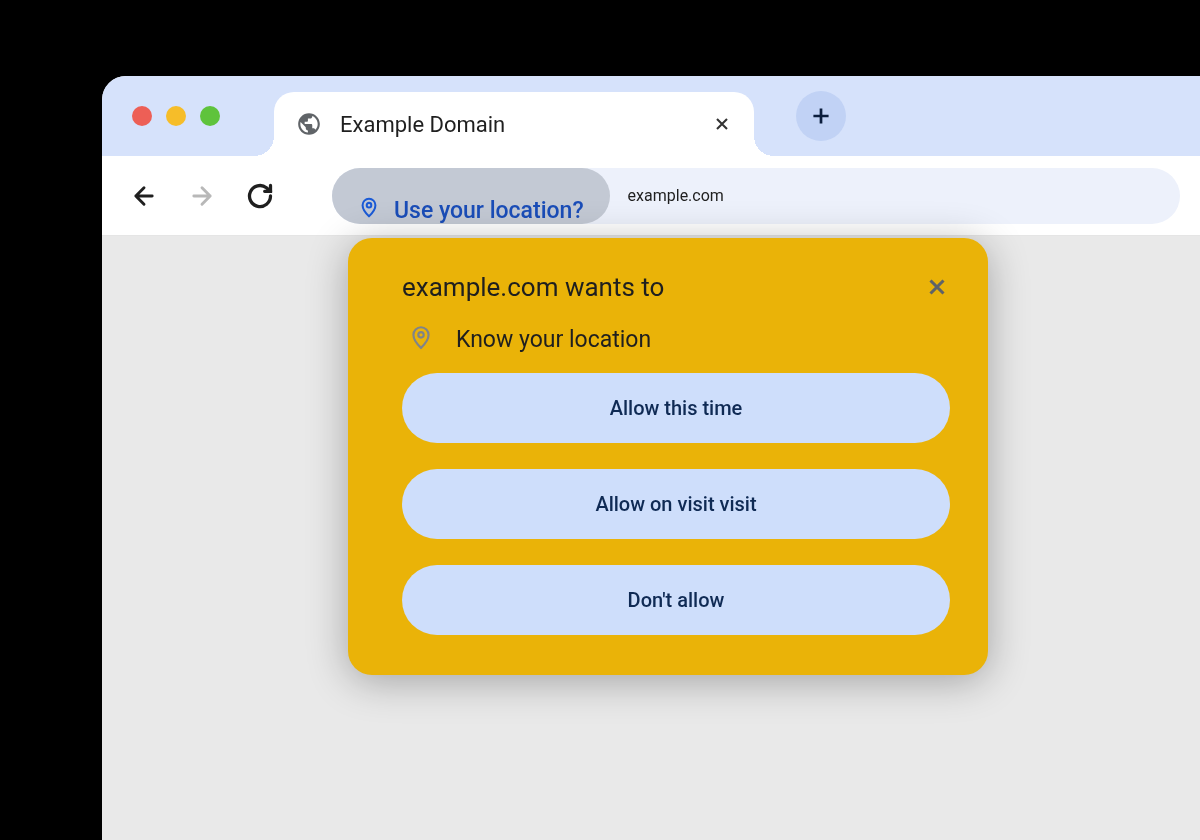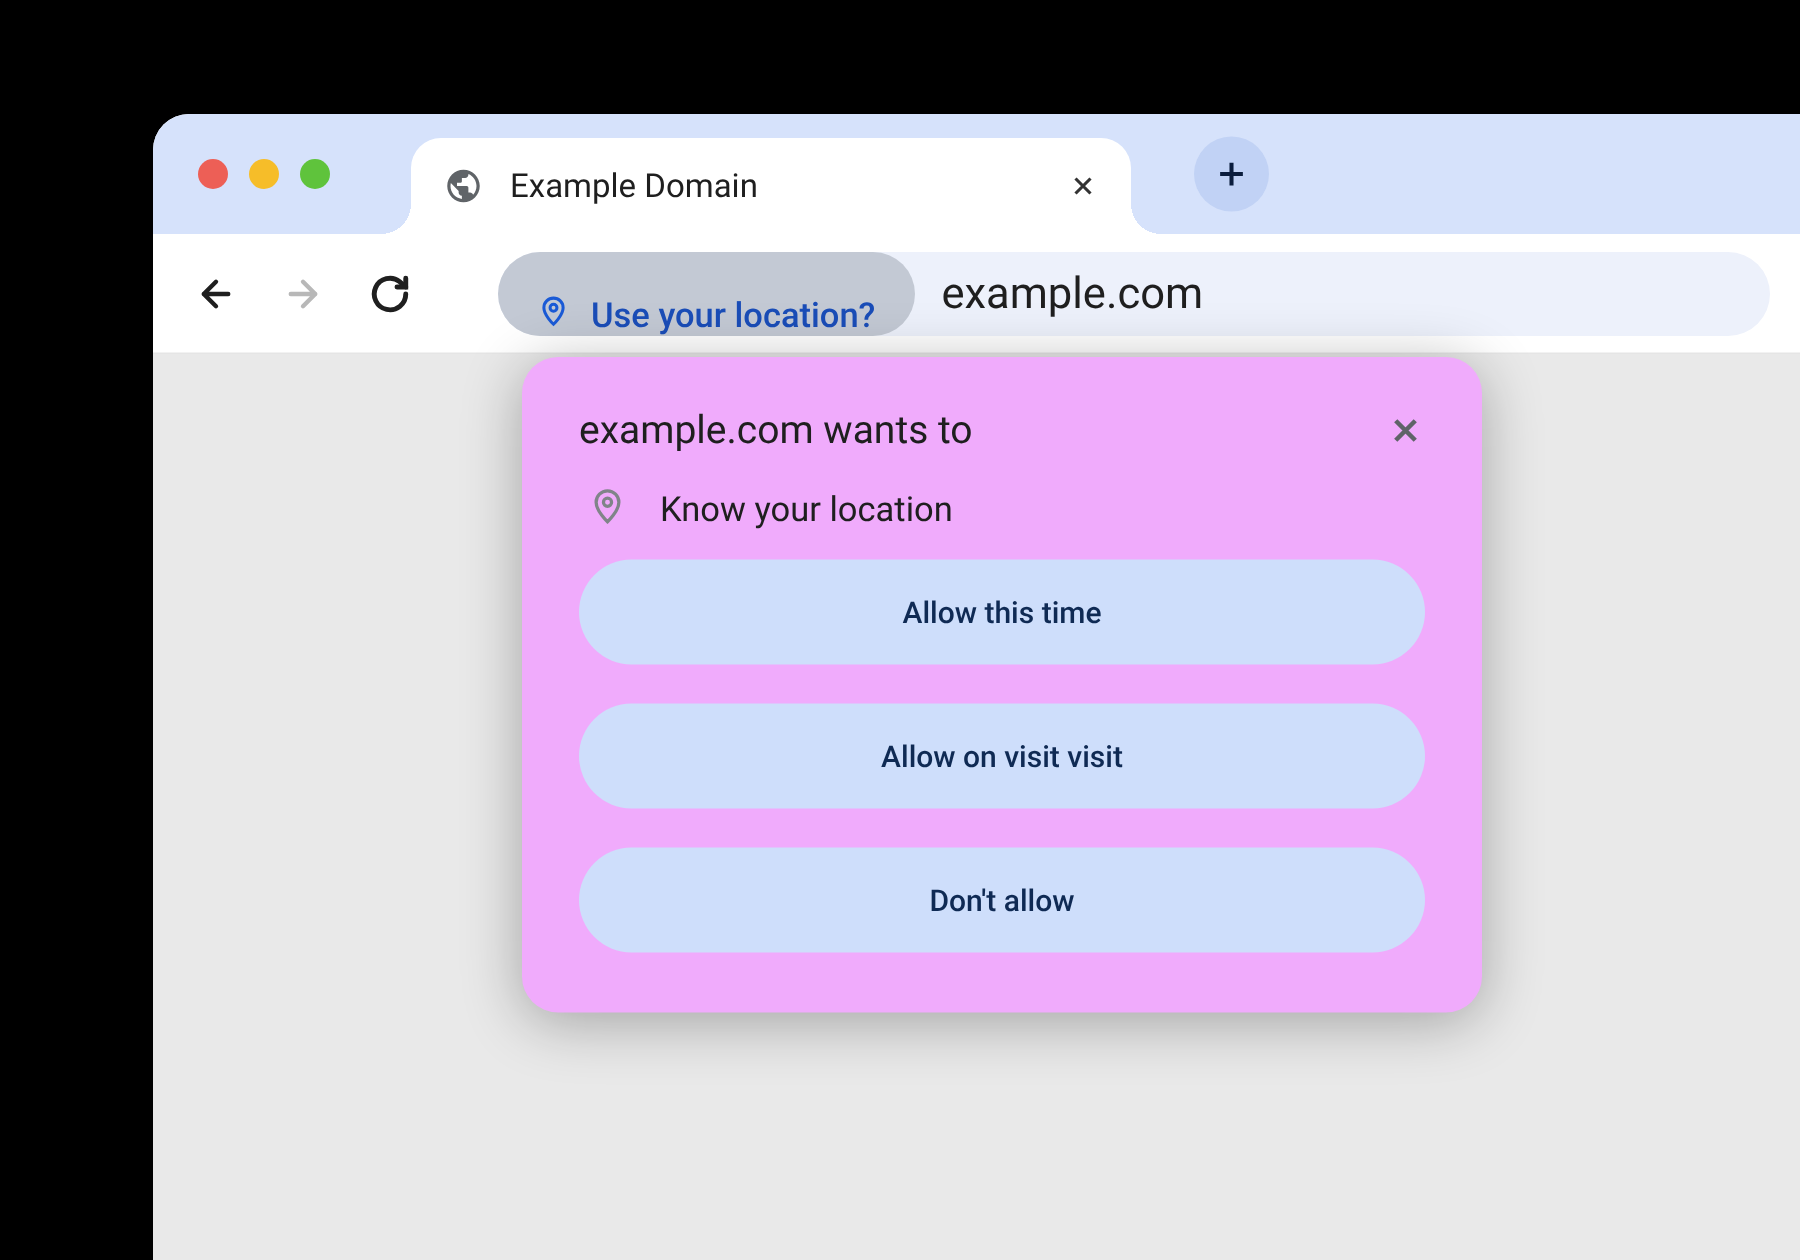--- a/index.html
+++ b/index.html
@@ -144,40 +144,40 @@
     align-items: flex-end;
     padding: 0 26px;
     gap: 14px;
     color: #1a4db8;
     font-weight: 500;
     font-size: 23px;
     cursor: pointer;
   }
   .location-chip svg { width: 22px; height: 22px; color: #1a5ad6; }
   .url-text {
-    font-size: 29px;
+    font-size: 16px;
     color: #1f1f1f;
   }
   .content-area {
     position: absolute;
     top: 160px;
     left: 0;
     right: 0;
     bottom: 0;
     background: #e9e9e9;
   }
   .permission-popup {
     position: absolute;
     top: 162px;
     left: 246px;
     width: 640px;
-    background: #f0abfc;
+    background: #eab308;
     border-radius: 24px;
     box-shadow: 0 6px 40px rgba(0,0,0,0.3);
-    padding: 34px 38px 40px 38px;
+    padding: 34px 38px 40px 54px;
   }
   .popup-header {
     display: flex;
     align-items: flex-start;
     justify-content: space-between;
     margin-bottom: 20px;
   }
   .popup-title {
     font-size: 26px;
     color: #1f1f1f;

